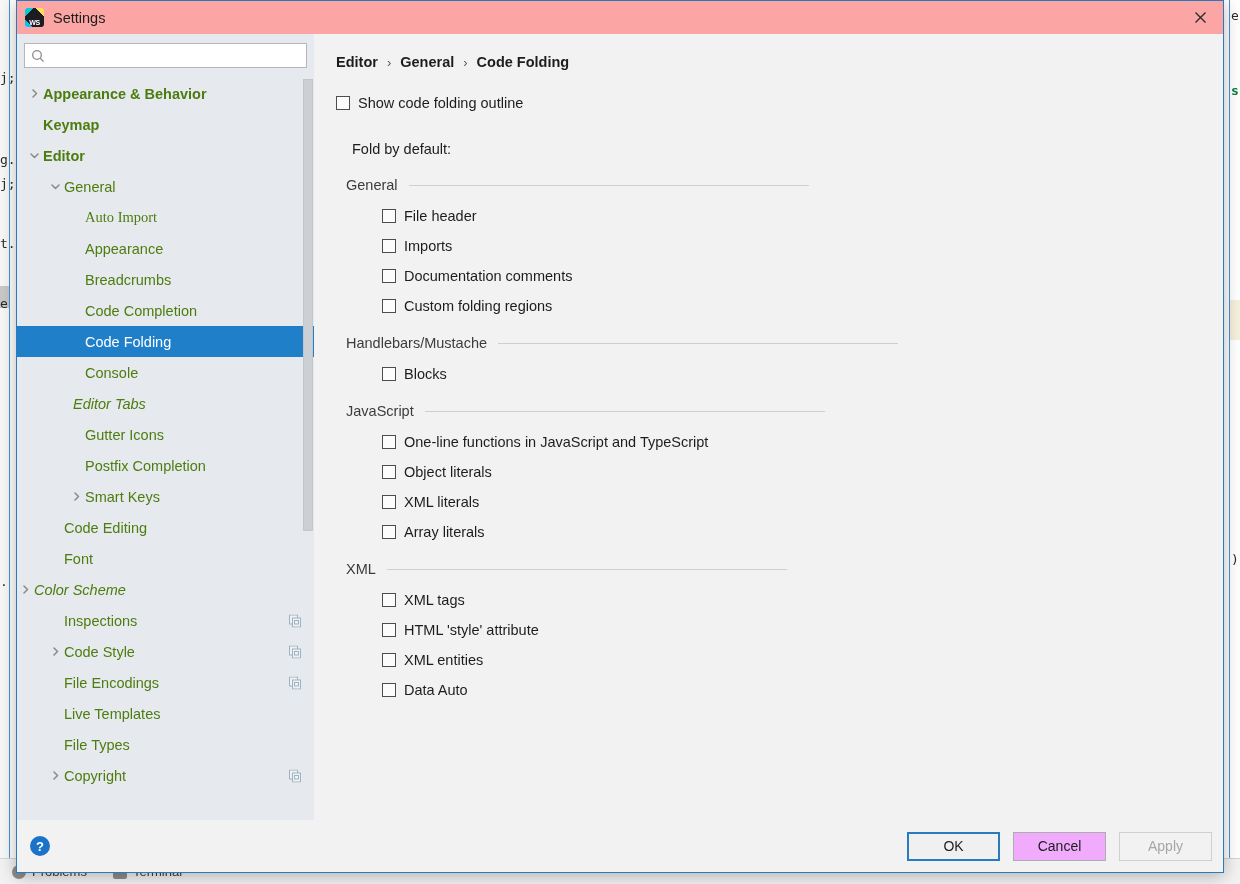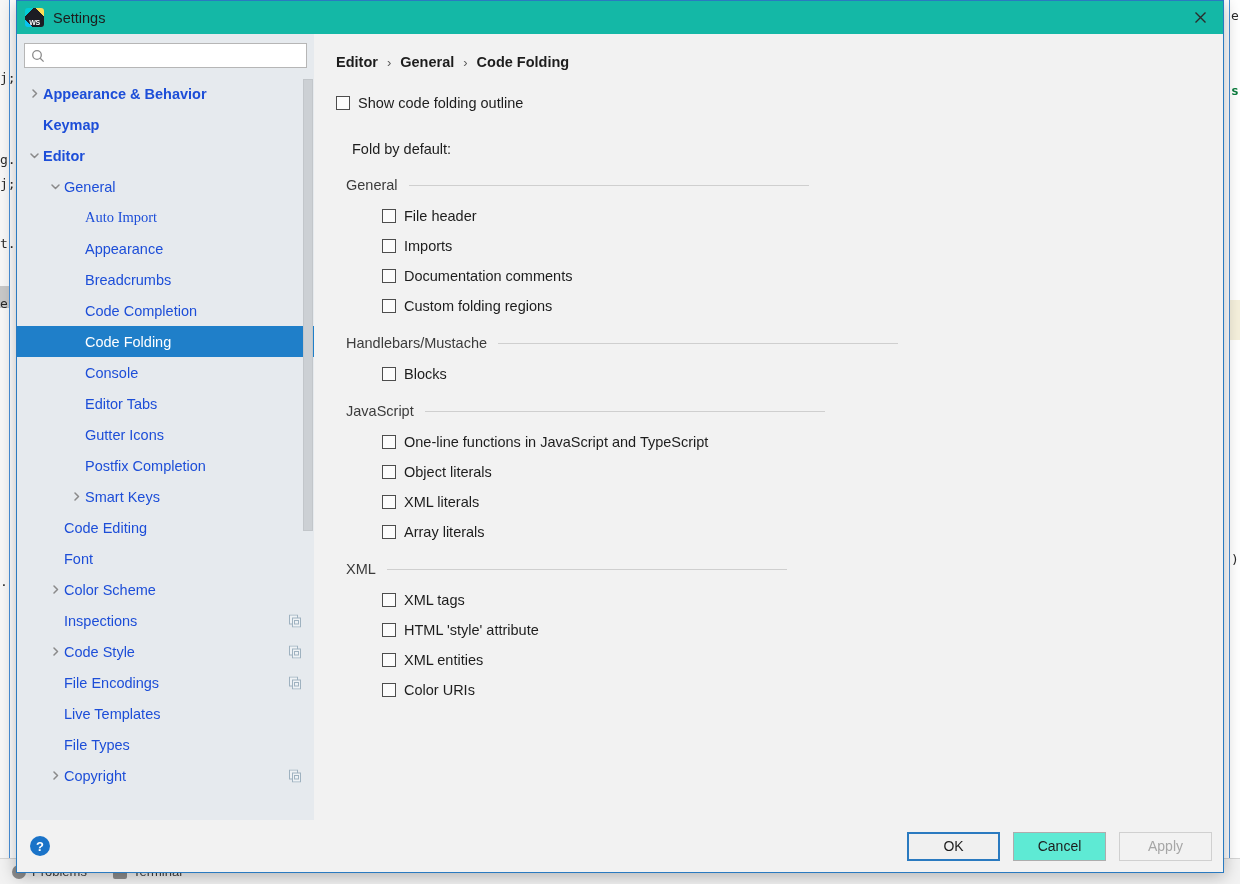--- a/index.html
+++ b/index.html
@@ -70,21 +70,21 @@
     left: 16px; top: 0; width: 1208px; height: 873px;
     background: #f2f2f2;
     border: 1px solid #2a7ac0;
     box-shadow: 0 3px 16px rgba(0,0,0,.28);
     display: flex; flex-direction: column;
   }
 
   
   #title-bar {
     height: 33px; flex: none;
-    background: #14b8a6;
+    background: #fca5a5;
     display: flex; align-items: center;
     padding-left: 8px;
     position: relative;
   }
   #ws-logo {
     width: 19px; height: 19px; flex: none; margin-right: 9px;
     border-radius: 3px;
     background:
       linear-gradient(135deg, #00cdd7 0%, #00cdd7 22%, transparent 22%),
       linear-gradient(225deg, #ffdd55 0%, #ffdd55 22%, transparent 22%),
@@ -146,21 +146,21 @@
   #tree {
     position: absolute; inset: 0;
     padding-top: 2px;
   }
   .tree-row {
     height: 31px;
     display: flex; align-items: center;
     position: relative;
     cursor: default;
     font-size: 14.5px;
-    color: #1d4ed8;
+    color: #4d7c0f;
     padding-right: 10px;
   }
   .tree-row.bold { font-weight: bold; }
   .tree-row.selected {
     background: #1f7fc9;
     color: #ffffff;
   }
   .tree-arrow {
     width: 17px; flex: none;
     display: flex; align-items: center; justify-content: center;
@@ -248,21 +248,21 @@
     font-size: 13px; font-weight: bold; cursor: pointer;
     flex: none;
   }
   #footer-buttons {
     margin-left: auto; display: flex; gap: 13px; align-items: center;
   }
   .dlg-button {
     min-width: 93px; height: 29px;
     font-family: "Liberation Sans", sans-serif;
     font-size: 14px;
-    background: #5eead4;
+    background: #f0abfc;
     border: 1px solid #adadad;
     color: #1d1d1d;
     cursor: pointer;
     padding: 0 14px;
   }
   .dlg-button.default {
     border: 2px solid #2a7ac0;
     background: #f0f0f0;
   }
   .dlg-button.disabled {
@@ -377,21 +377,21 @@
               <span class="tree-label">Code Completion</span>
             </div>
             <div class="tree-row selected" style="padding-left: 51px;">
               <span class="tree-arrow"></span>
               <span class="tree-label">Code Folding</span>
             </div>
             <div class="tree-row" style="padding-left: 51px;">
               <span class="tree-arrow"></span>
               <span class="tree-label">Console</span>
             </div>
-            <div class="tree-row" style="padding-left: 51px;">
+            <div class="tree-row" style="padding-left: 39px; font-style: italic;">
               <span class="tree-arrow"></span>
               <span class="tree-label">Editor Tabs</span>
             </div>
             <div class="tree-row" style="padding-left: 51px;">
               <span class="tree-arrow"></span>
               <span class="tree-label">Gutter Icons</span>
             </div>
             <div class="tree-row" style="padding-left: 51px;">
               <span class="tree-arrow"></span>
               <span class="tree-label">Postfix Completion</span>
@@ -405,21 +405,21 @@
               <span class="tree-label">Smart Keys</span>
             </div>
             <div class="tree-row" style="padding-left: 30px;">
               <span class="tree-arrow"></span>
               <span class="tree-label">Code Editing</span>
             </div>
             <div class="tree-row" style="padding-left: 30px;">
               <span class="tree-arrow"></span>
               <span class="tree-label">Font</span>
             </div>
-            <div class="tree-row" style="padding-left: 30px;">
+            <div class="tree-row" style=" font-style: italic;">
               <span class="tree-arrow">
                 <svg width="9" height="9" viewBox="0 0 9 9">
                   <path d="M3 1 L6.5 4.5 L3 8" stroke="currentColor" stroke-width="1.5" fill="none" stroke-linecap="round" stroke-linejoin="round"></path>
                 </svg>
               </span>
               <span class="tree-label">Color Scheme</span>
             </div>
             <div class="tree-row" style="padding-left: 30px;">
               <span class="tree-arrow"></span>
               <span class="tree-label">Inspections</span>
@@ -569,21 +569,21 @@
               <div class="chk-row">
                 <span class="chk-box"></span>
                 <span>HTML 'style' attribute</span>
               </div>
               <div class="chk-row">
                 <span class="chk-box"></span>
                 <span>XML entities</span>
               </div>
               <div class="chk-row">
                 <span class="chk-box"></span>
-                <span>Color URIs</span>
+                <span>Data Auto</span>
               </div>
             </div>
           </div>
         </div>
     </div>
   </div>
 
   <div id="dialog-footer">
     <div id="help-button">?</div>
     <div id="footer-buttons">

